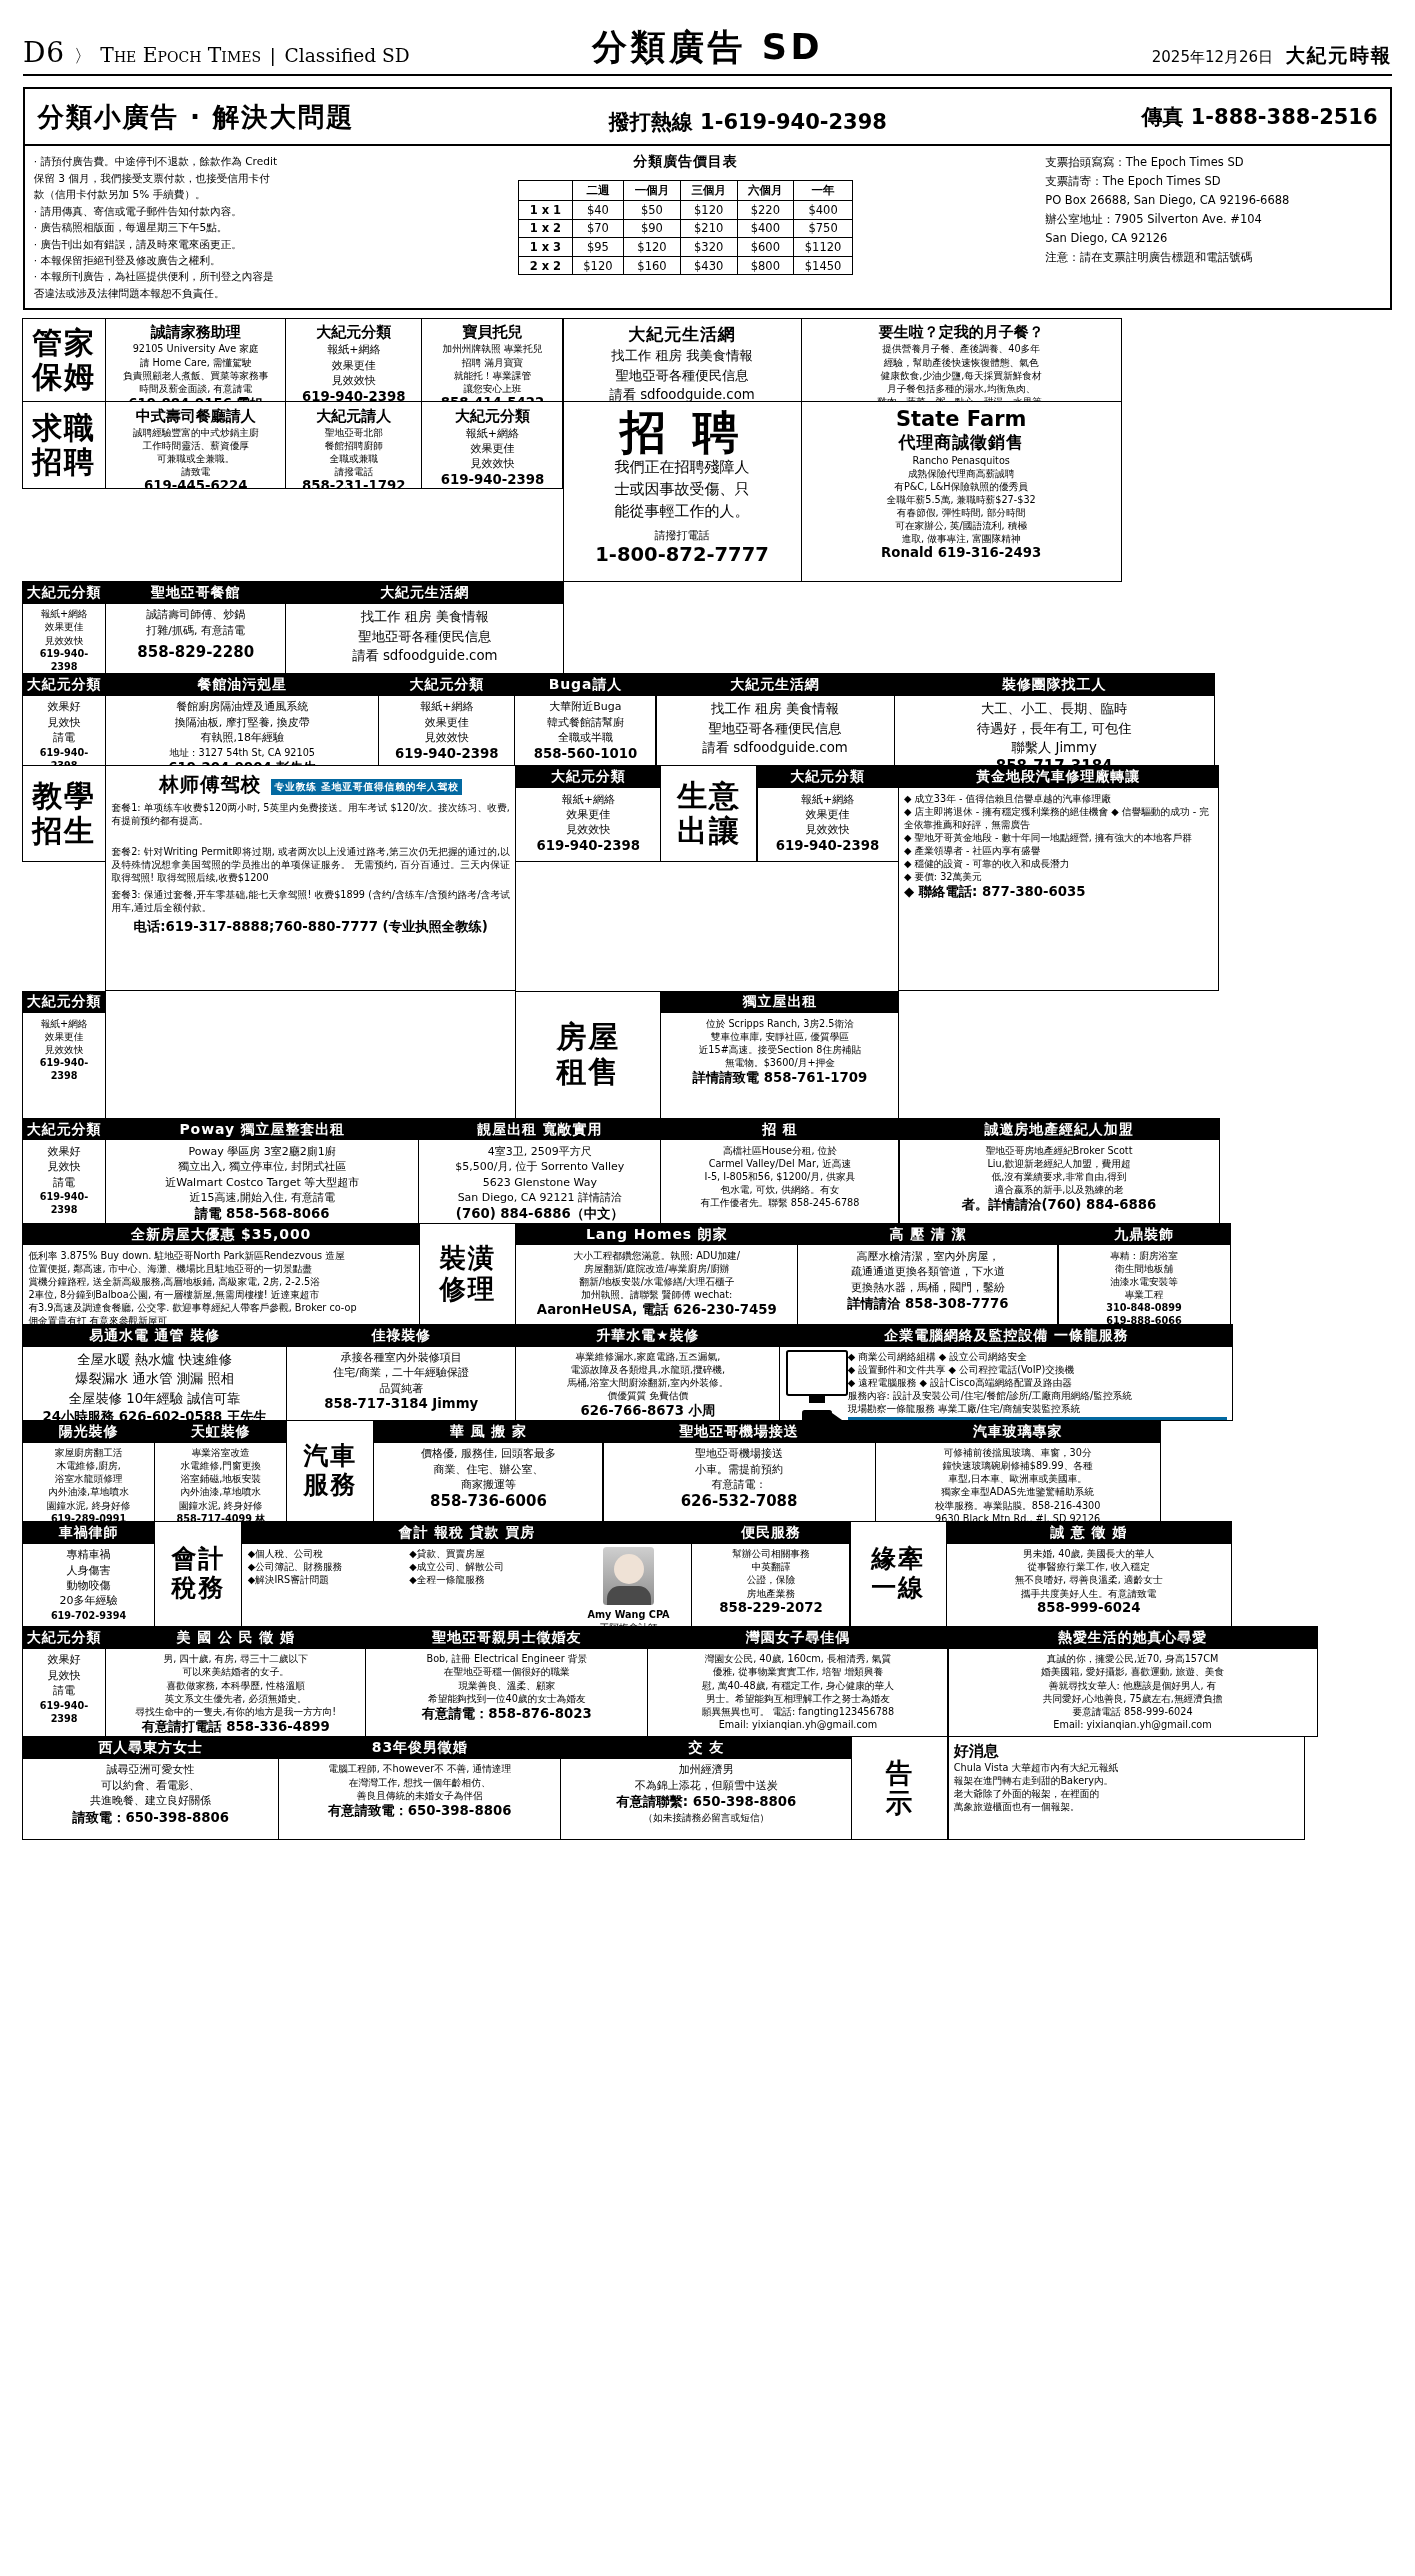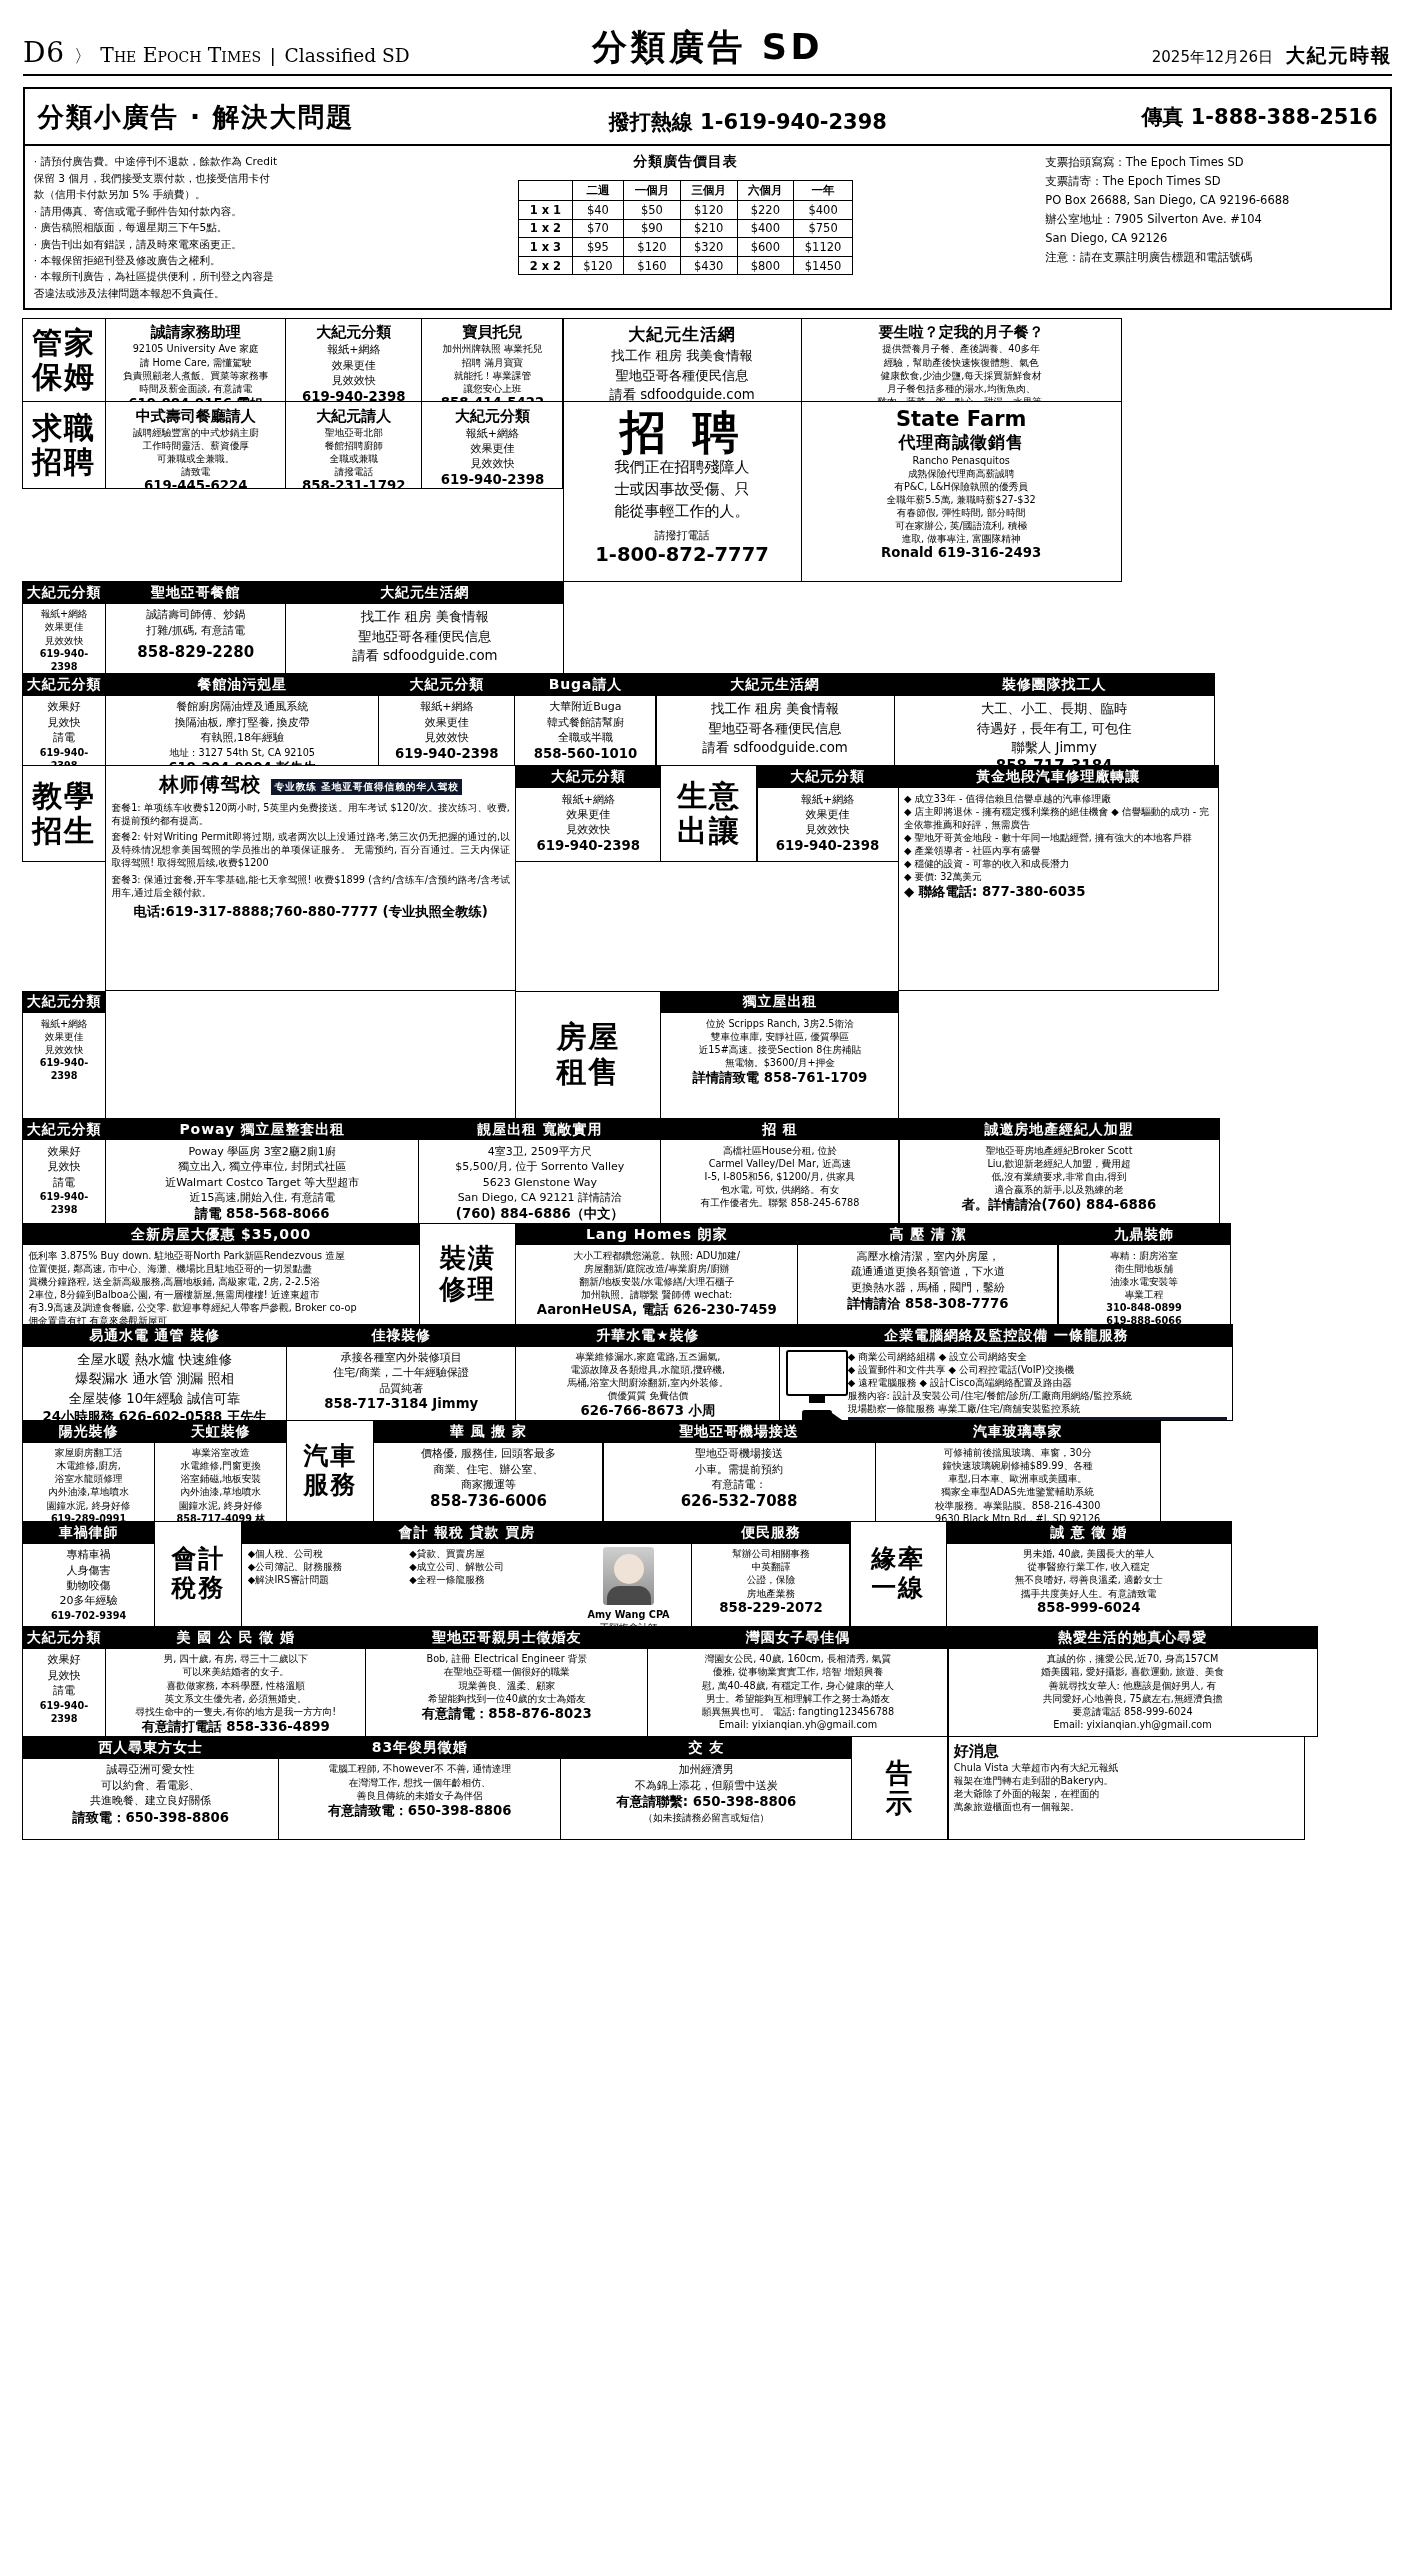--- a/index.html
+++ b/index.html
@@ -47,21 +47,21 @@
   .med{font-size:13.3px;line-height:1.45;}
   .sm{font-size:11px;line-height:1.4;}
   .xs{font-size:9.7px;line-height:1.35;}
   .phone{font-weight:bold;font-size:15px;}
   .phone-lg{font-weight:bold;font-size:19.5px;}
   .ttl{font-weight:bold;font-size:17px;letter-spacing:0.9px;}
   .ttl2{font-weight:bold;font-size:15px;}
   .left{text-align:left;}
   .just{text-align:justify;}
   .vcenter{display:flex;flex-direction:column;justify-content:center;height:100%;}
-  .invbar{background:#0f172a;color:#fff;font-weight:bold;padding:1.8px 3.5px;letter-spacing:0.9px;}
+  .invbar{background:#0369a1;color:#fff;font-weight:bold;padding:1.8px 3.5px;letter-spacing:0.9px;}
   .ph-sm{font-weight:bold;font-size:13.3px;}
   .avatar{width:51px;height:58px;border-radius:3.5px;background:linear-gradient(#cfcfcf,#8e8e8e);display:inline-block;position:relative;overflow:hidden;}
   .avatar:after{content:"";position:absolute;left:10.6px;top:7px;width:30px;height:30px;border-radius:50%;background:#efe2d6;}
   .avatar:before{content:"";position:absolute;left:3.5px;top:39px;width:44px;height:26.5px;border-radius:12.4px 12.4px 0 0;background:#4a4a4a;}
   .monitor{width:58px;height:42px;border:2.7px solid #000;border-radius:2.7px;display:inline-block;position:relative;}
   .monitor:after{content:"";position:absolute;left:21px;bottom:-8.8px;width:16px;height:7px;background:#000;}
   .cam{width:30px;height:21px;background:#000;display:inline-block;border-radius:2.7px;position:relative;}
   .cam:after{content:"";position:absolute;right:-10.6px;top:3.5px;border-left:10.6px solid #000;border-top:7px solid transparent;border-bottom:7px solid transparent;}
 </style>
 </head>
@@ -329,21 +329,21 @@
       <div class="cell vcenter" style="width:84px;height:97px">
         <div class="big" style="white-space:pre-line">教學
 招生</div>
       </div>
       <div class="cell left" style="width:411px;height:226px">
         <div style="text-align:center">
           <div class="ttl" style="display:inline-block;font-size:19.5px">林师傅驾校</div>
           <div class="invbar xs" style="display:inline-block;margin-left:5.3px;vertical-align:middle">专业教练  圣地亚哥值得信赖的华人驾校</div>
         </div>
         <div class="xs just" style="margin-top:3.5px">套餐1: 单项练车收费$120两小时, 5英里内免费接送。用车考试 $120/次。接次练习、收费,有提前预约都有提高。</div>
-        <div class="xs just" style="margin-top:2px">套餐2: 针对Writing Permit即将过期, 或者两次以上没通过路考,第三次仍无把握的通过的,以及特殊情况想拿美国驾照的学员推出的单项保证服务。 无需预约, 百分百通过。三天内保证 取得驾照! 取得驾照后续,收费$1200</div>
+        <div class="xs just" style="margin-top:17px">套餐2: 针对Writing Permit即将过期, 或者两次以上没通过路考,第三次仍无把握的通过的,以及特殊情况想拿美国驾照的学员推出的单项保证服务。 无需预约, 百分百通过。三天内保证 取得驾照! 取得驾照后续,收费$1200</div>
         <div class="xs just" style="margin-top:4px">套餐3: 保通过套餐,开车零基础,能七天拿驾照! 收费$1899 (含约/含练车/含预约路考/含考试用车,通过后全额付款。</div>
         <div class="ph-sm" style="text-align:center;margin-top:3.5px">电话:619-317-8888;760-880-7777 (专业执照全教练)</div>
       </div>
       <div class="cell" style="width:146px;height:97px">
         <div class="hdr-bar">大紀元分類</div>
         <div class="sm">報紙+網絡</div>
         <div class="sm">效果更佳</div>
         <div class="sm">見效效快</div>
         <div class="ph-sm">619-940-2398</div>
       </div>

